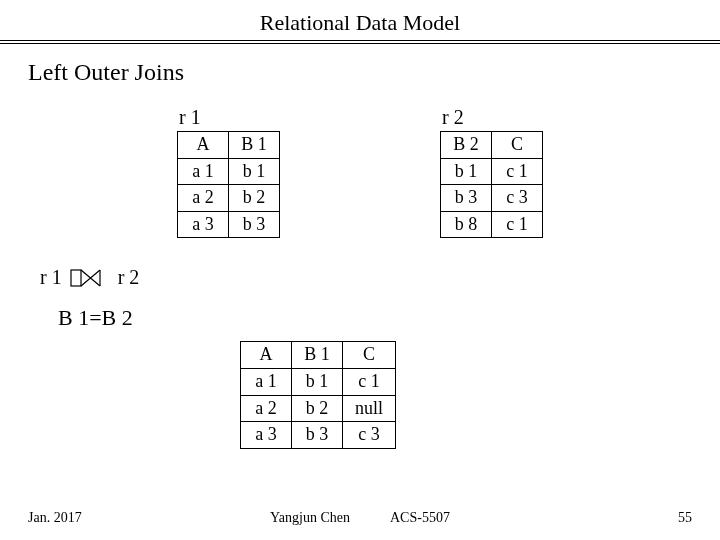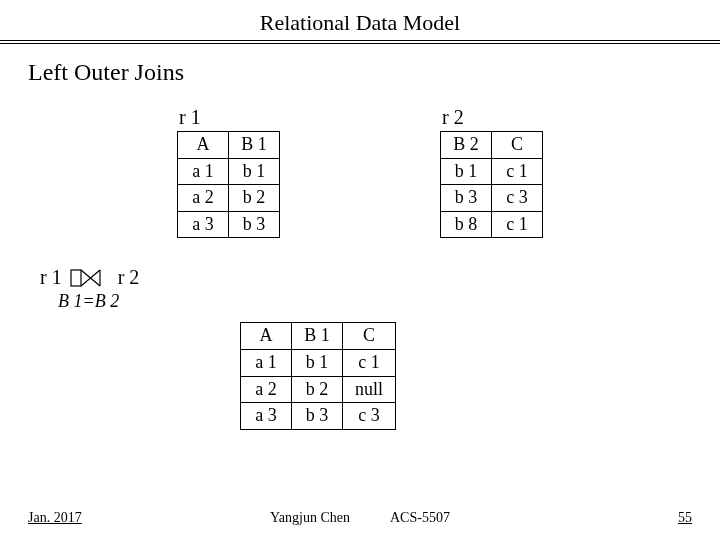--- a/index.html
+++ b/index.html
@@ -65,39 +65,37 @@
     font-size: 20px;
     display: flex;
     align-items: center;
     gap: 8px;
   }
   .join-icon {
     display: inline-block;
     line-height: 0;
   }
   .join-cond {
-    font-style: italic;
-    font-size: 18px;
+    font-size: 22px;
     margin-left: 18px;
-    margin-top: 2px;
+    margin-top: 16px;
   }
   .result-table-wrap {
     margin-top: 10px;
     margin-left: 200px;
   }
   .footer {
     position: absolute;
     bottom: 14px;
     left: 0;
     right: 0;
     display: flex;
     justify-content: space-between;
     font-size: 14px;
     padding: 0 28px;
-    text-decoration: underline;
   }
   .footer-center {
     position: absolute;
     left: 50%;
     transform: translateX(-50%);
     display: flex;
     gap: 40px;
     text-align: right;
   }
 </style>

